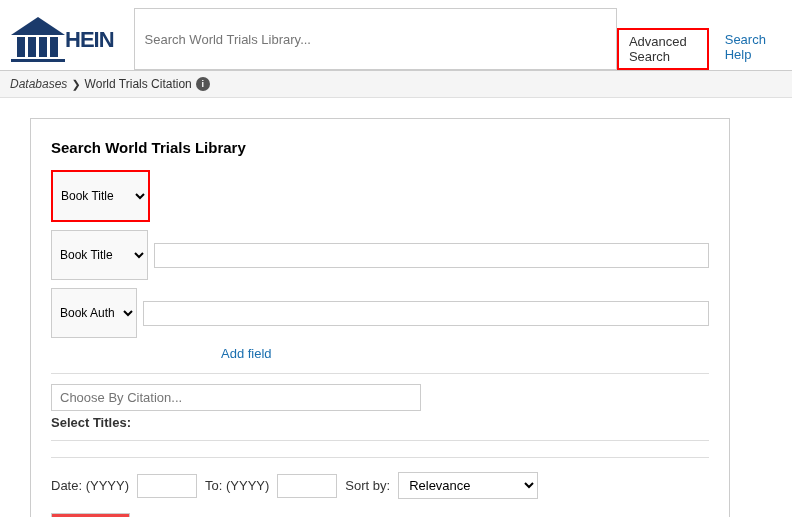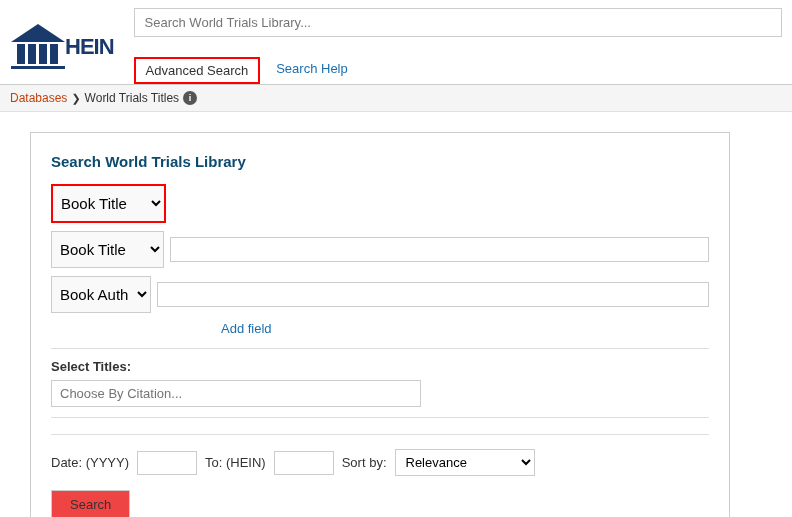--- a/index.html
+++ b/index.html
@@ -7,39 +7,39 @@
 
     
     #header { display: flex; align-items: center; padding: 8px 10px 0 10px; border-bottom: 1px solid #ccc; background: #fff; }
     #logo-area { display: flex; flex-direction: row; align-items: center; margin-right: 20px; text-align: center; }
     #logo-img { width: 55px; height: 45px; position: relative; }
     .logo-triangle { width: 0; height: 0; border-left: 27px solid transparent; border-right: 27px solid transparent; border-bottom: 18px solid #1a3a6b; margin: 0 auto; }
     .logo-columns { display: flex; justify-content: center; gap: 3px; margin-top: 2px; }
     .logo-col { width: 8px; height: 20px; background: #1a3a6b; }
     .logo-base { height: 3px; background: #1a3a6b; width: 54px; margin: 2px auto 0; }
 
-    #search-area { flex: 1; display: flex; flex-direction: column; padding-bottom: 0; }
+    #search-area { flex: 1; display: flex; flex-direction: row; padding-bottom: 0; }
     #main-search-input { width: 100%; padding: 6px 10px; border: 1px solid #ccc; font-size: 13px; color: #999; outline: none; }
     #search-links { display: flex; margin-top: 20px; gap: 16px; }
     .search-link { padding: 4px 10px; font-size: 13px; cursor: pointer; }
     .search-link.active { border: 2px solid red; color: #333; font-weight: normal; }
     .search-link.plain { color: #1a6faf; border: none; text-decoration: none; padding-left: 0; }
 
     
     #breadcrumb { padding: 6px 10px; font-size: 12px; color: #1a6faf; border-bottom: 1px solid #e0e0e0; background: #f5f5f5; display: flex; align-items: center; gap: 4px; }
     #info-icon { display: inline-flex; align-items: center; justify-content: center; width: 14px; height: 14px; background: #555; color: #fff; border-radius: 50%; font-size: 9px; font-weight: bold; cursor: pointer; }
 
     
     #main { padding: 20px 30px; }
     #search-box { border: 1px solid #ccc; padding: 20px 20px 20px 20px; max-width: 700px; }
-    #search-box-title { font-size: 15px; font-weight: bold; margin-bottom: 14px; color: #0c4a6e; }
+    #search-box-title { font-size: 15px; font-weight: bold; margin-bottom: 14px; color: #000000; }
 
     
     .field-row { display: flex; align-items: center; margin-bottom: 8px; gap: 6px; }
-    .field-select { padding: 8px 4px; border: 1px solid #ccc; font-size: 15px; background: #f9f9f9; cursor: pointer; }
+    .field-select { padding: 16px 4px; border: 1px solid #ccc; font-size: 12px; background: #f9f9f9; cursor: pointer; }
     .field-select.highlighted { border: 2px solid red; }
     .field-input { flex: 1; padding: 4px 6px; border: 1px solid #ccc; font-size: 13px; outline: none; }
     .field-input.highlighted { border: 2px solid red; background: #fffff0; }
     .field-input.normal { border: 1px solid #ccc; }
 
     #add-field { color: #1a6faf; font-size: 13px; cursor: pointer; text-decoration: none; margin-left: 170px; margin-bottom: 12px; display: block; }
 
     
     #select-titles-label { font-size: 13px; font-weight: bold; margin-bottom: 6px; }
     #citation-input { width: 370px; padding: 5px 8px; border: 1px solid #ccc; font-size: 13px; color: #999; }
@@ -78,23 +78,23 @@
   <div id="search-area">
     <input id="main-search-input" type="text" placeholder="Search World Trials Library..." style="">
     <div id="search-links">
       <span class="search-link active">Advanced Search</span>
       <span class="search-link plain">Search Help</span>
     </div>
   </div>
 </div>
 
 <div id="breadcrumb">
-  <a href="#" style="color:#c2410c; text-decoration:none;">Databases</a>
+  <a href="#" style="color:#404040; text-decoration:none;font-style:italic;">Databases</a>
   <span style="color:#333; font-size:11px;">❯</span>
-  <span style="color:#333;">World Trials Titles</span>
+  <span style="color:#333;">World Trials Citation</span>
   <span id="info-icon">i</span>
 </div>
 
 <div id="main">
   <div id="search-box">
     <div id="search-box-title">Search World Trials Library</div>
 
     
     <div class="field-row">
       <select class="field-select highlighted">
@@ -123,32 +123,32 @@
       </select>
       <input type="text" class="field-input normal" value="" style="">
     </div>
 
     
     <a href="#" id="add-field">Add field</a>
 
     <hr class="divider-h">
 
     
-    <div id="select-titles-label">Select Titles:</div>
     <div style="margin-top:6px; margin-bottom:4px;">
       <input type="text" id="citation-input" placeholder="Choose By Citation..." style="">
     </div>
+    <div id="select-titles-label">Select Titles:</div>
 
     <hr class="divider-h">
 
     
     <div id="date-sort-row">
       <label>Date: (YYYY)</label>
       <input type="text" class="date-input" value="" style="">
-      <label>To: (HEIN)</label>
+      <label>To: (YYYY)</label>
       <input type="text" class="date-input" value="" style="">
       <label>Sort by:</label>
       <select id="sort-select">
         <option>Relevance</option>
         <option>Date Ascending</option>
         <option>Date Descending</option>
         <option>Title</option>
       </select>
     </div>
 

